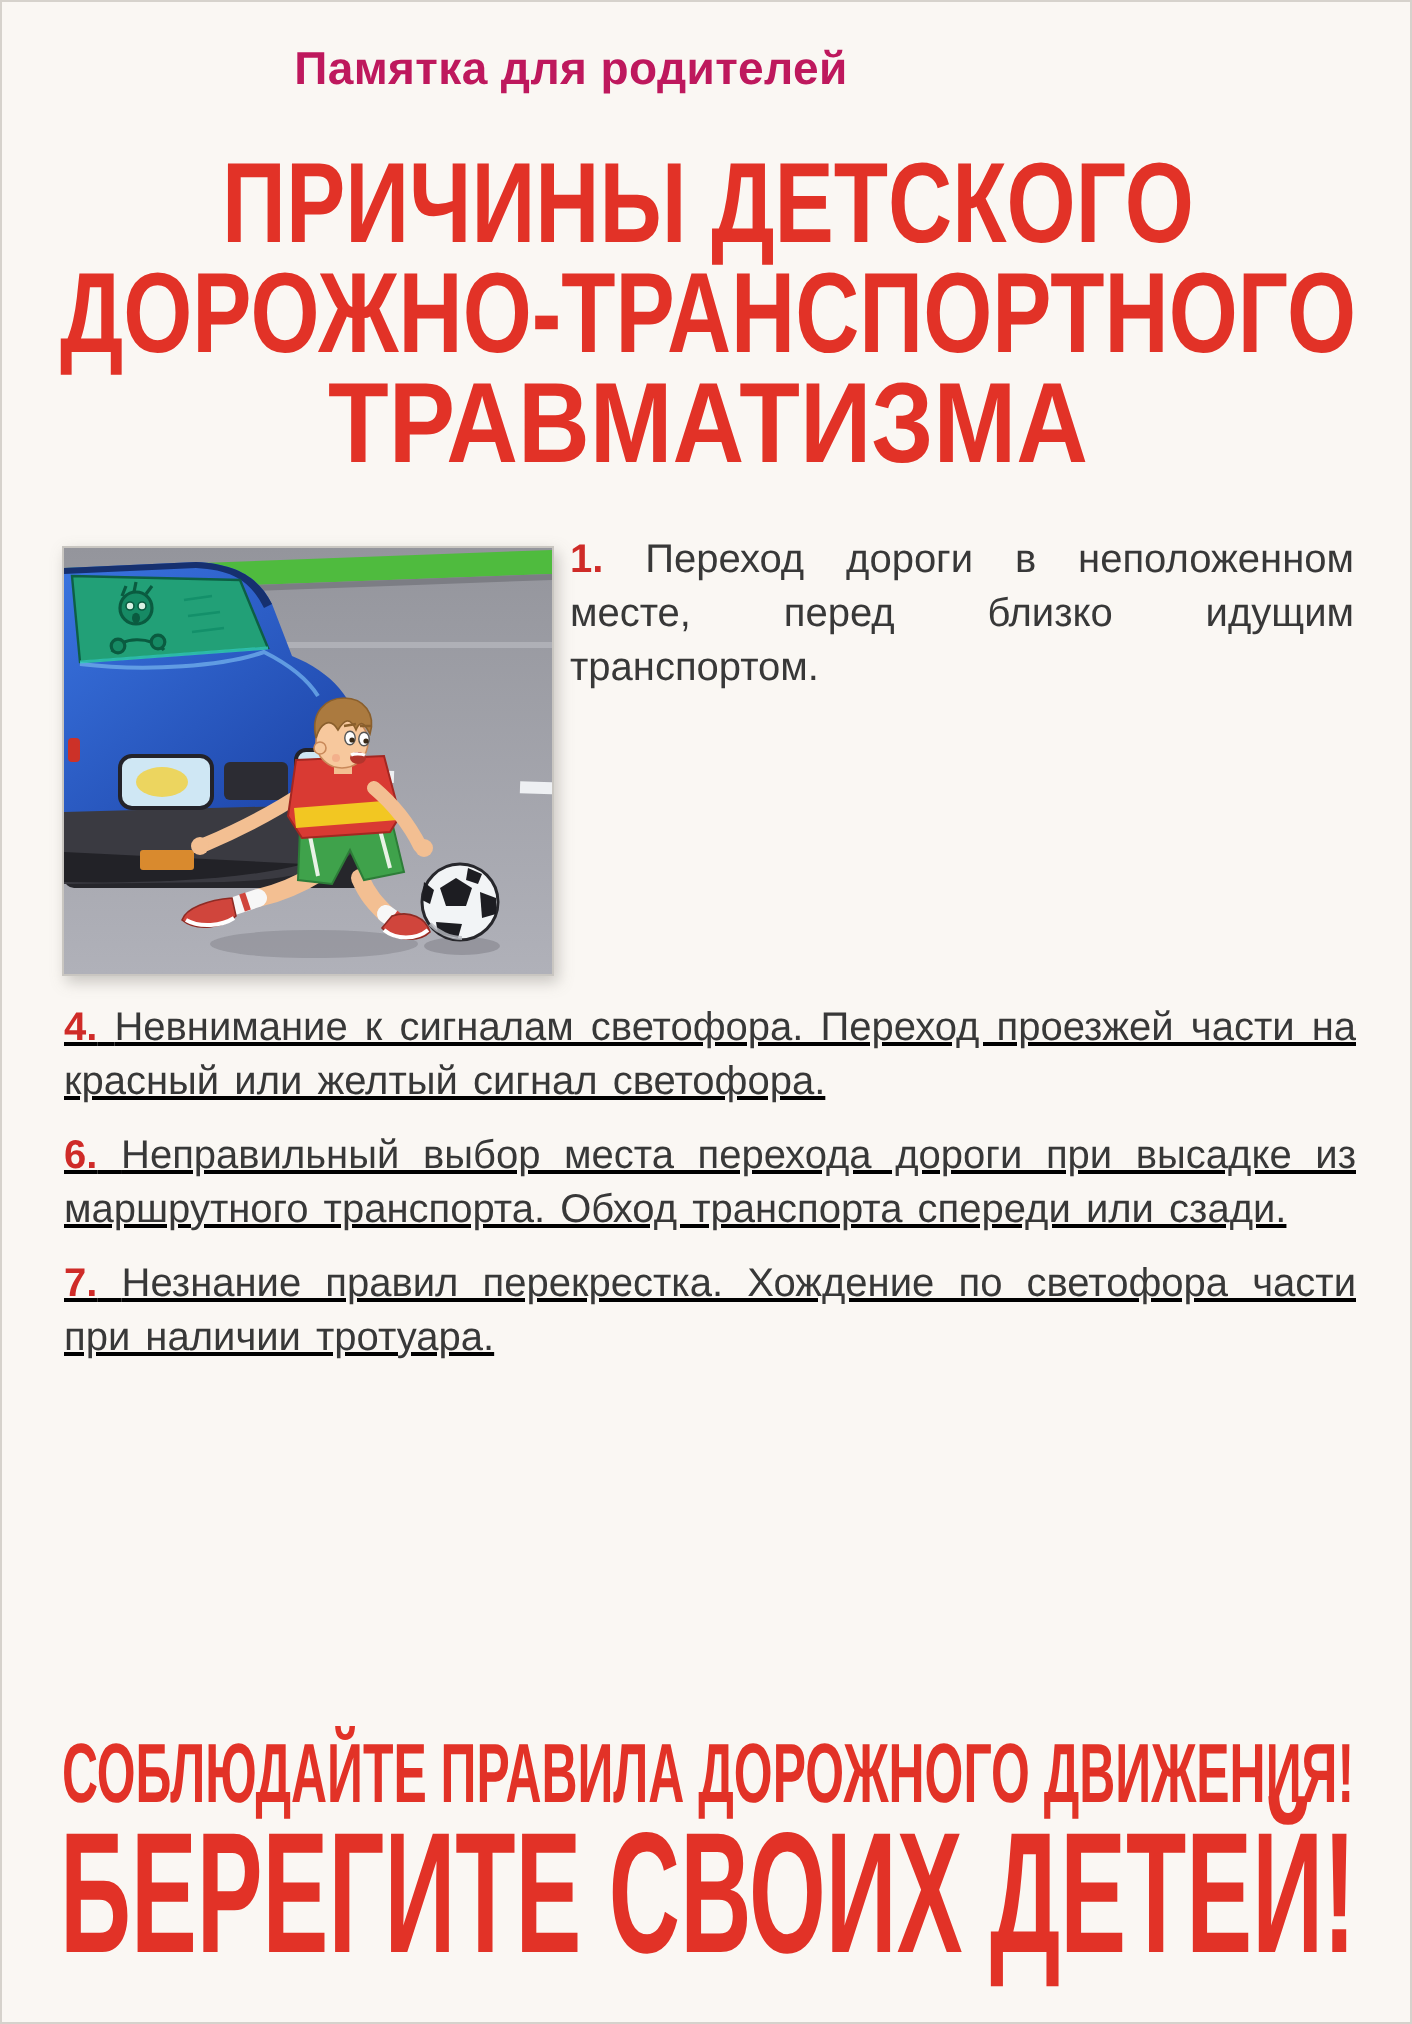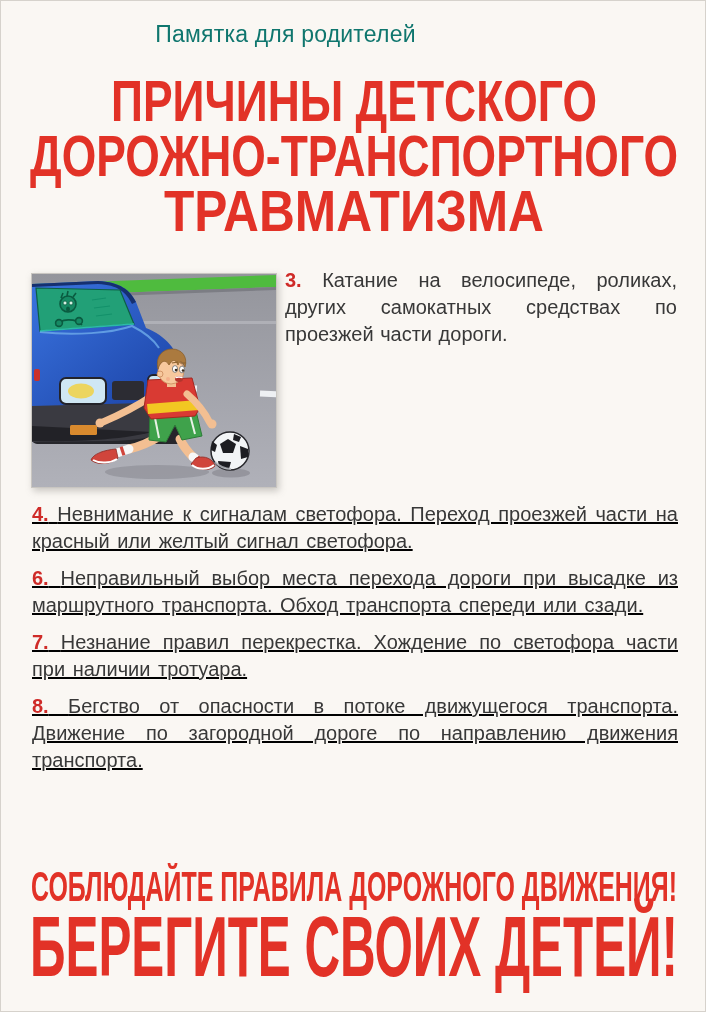--- a/index.html
+++ b/index.html
@@ -9,21 +9,21 @@
     margin:0 auto;
     background:#faf7f3;
     border:1px solid #d6d2cc;
     box-sizing:border-box;
     font-family:"Liberation Sans",sans-serif;
     overflow:hidden;
   }
   .subtitle{
     position:absolute;top:20px;left:0;width:569px;
     text-align:center;
-    font-size:23px;font-weight:normal;color:#0f766e;
+    font-size:23px;font-weight:bold;color:#be185d;
     letter-spacing:0.2px;
   }
   .title-svg{position:absolute;top:70px;left:0;}
   .title-svg text{
     font-family:"Liberation Sans",sans-serif;
     font-weight:bold;
     fill:#e23227;
   }
   .col-right{
     position:absolute;left:284px;top:266px;width:392px;
@@ -163,28 +163,27 @@
         <polygon points="186,187 199,188 197,195 187,193"></polygon>
         <polygon points="208,172 216,175 216,183 209,185"></polygon>
         <polygon points="180,167 185,171 183,178 179,176"></polygon>
         <polygon points="202,160 209,163 207,168 201,166"></polygon>
       </g>
       <path d="M183,188 C187,192 193,195 199,195" stroke="#b9bcc2" stroke-width="2" fill="none" opacity="0.8"></path>
     </g>
   </svg>
 
   <div class="col-right">
-    <p class="cause"><span class="num">3.</span> <span>Катание на велосипеде, роликах, других самокатных средствах по проезжей части дороги.</span></p>
+    <p class="cause"><span class="num">1.</span> <span>Переход дороги в неположенном месте, перед близко идущим транспортом.</span></p>
   </div>
 
   <div class="items-full">
     <p class="cause"><span class="num">4.</span> <span>Невнимание к сигналам светофора. Переход проезжей части на красный или желтый сигнал светофора.</span></p>
     <p class="cause"><span class="num">6.</span> <span>Неправильный выбор места перехода дороги при высадке из маршрутного транспорта. Обход транспорта спереди или сзади.</span></p>
     <p class="cause"><span class="num">7.</span> <span>Незнание правил перекрестка. Хождение по светофора части при наличии тротуара.</span></p>
-    <p class="cause"><span class="num">8.</span> <span>Бегство от опасности в потоке движущегося транспорта. Движение по загородной дороге по направлению движения транспорта.</span></p>
   </div>
 
   <svg class="footer-svg" width="706" height="135">
     <text x="30" y="38" font-size="42" textLength="646" lengthAdjust="spacingAndGlyphs" fill="#e23227">СОБЛЮДАЙТЕ ПРАВИЛА ДОРОЖНОГО ДВИЖЕНИЯ!</text>
     <text x="29" y="113" font-size="86" textLength="648" lengthAdjust="spacingAndGlyphs" fill="#e23227">БЕРЕГИТЕ СВОИХ ДЕТЕЙ!</text>
   </svg>
 
 </div>
 
 </body></html>

